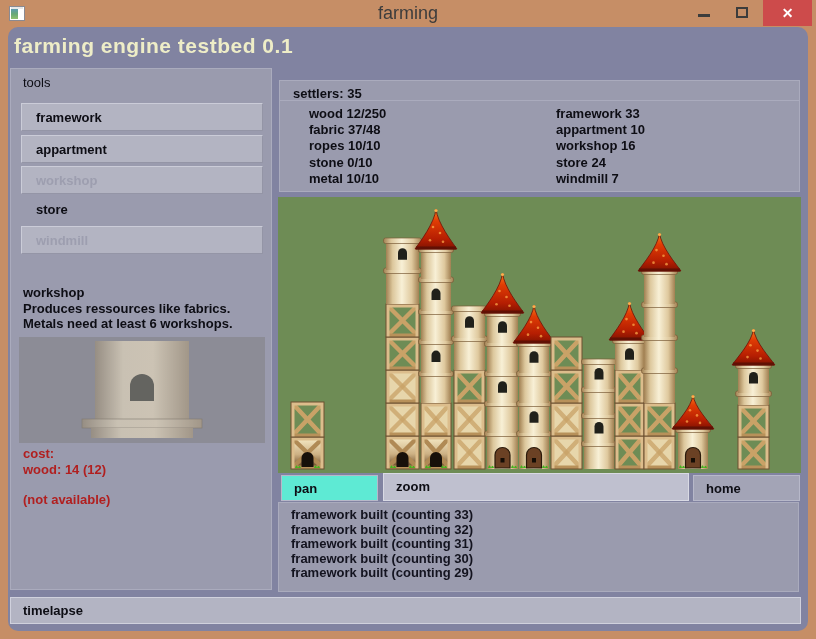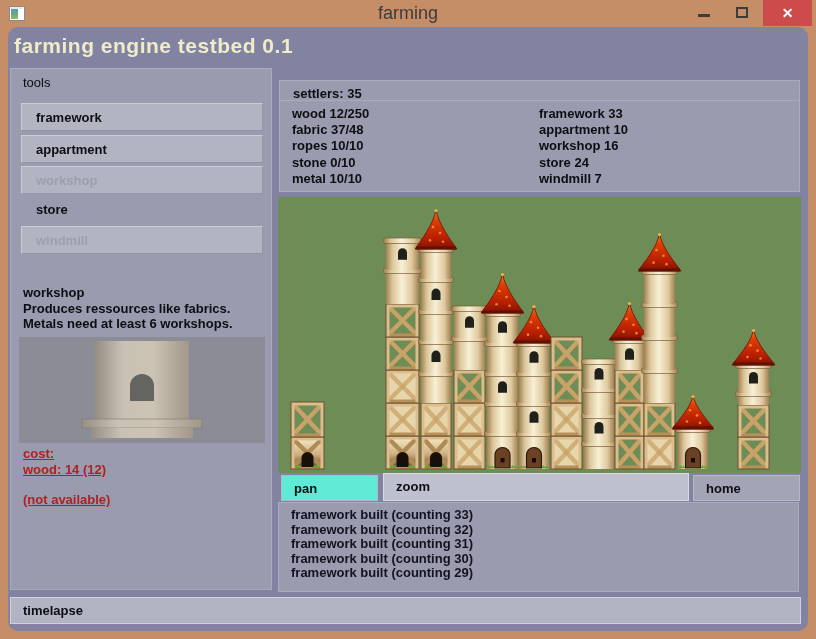--- a/index.html
+++ b/index.html
@@ -32,29 +32,29 @@
   
   .sidebar{left:2px;top:41px;width:262px;height:522px;}
   .tools-label{position:absolute;left:12px;top:6px;font-size:13px;font-weight:normal;color:#0d0d14;}
   .tool-btn{position:absolute;left:10px;width:242px;height:28px;line-height:27px;padding-left:14px;}
   .tool-btn.disabled{color:#9d9eaf;}
   .tool-btn.flat{background:transparent;border-color:transparent;color:#0d0d14;}
   .desc{position:absolute;left:12px;top:216px;width:244px;font-size:13px;font-weight:bold;
     color:#0d0d14;line-height:15.5px;}
   .preview{position:absolute;left:8px;top:268px;width:246px;height:106px;background:#8c8c96;}
   .cost{position:absolute;left:12px;top:377px;font-size:13px;font-weight:bold;color:#b11f1f;
-    line-height:15.5px;text-decoration:underline;}
+    line-height:15.5px;}
   .cost .gap{height:15px;}
   .destroy-btn{position:absolute;left:10px;top:490px;width:242px;height:28px;line-height:27px;
     padding-left:14px;}
   
   .settlers{left:271px;top:41px;width:521px;height:26px;font-size:13px;font-weight:bold;
     color:#0d0d14;line-height:25px;padding-left:13px;margin-top:12px;}
   .resources{left:271px;top:73px;width:521px;height:92px;font-size:13px;font-weight:bold;color:#0d0d14;}
-  .res-col{position:absolute;top:5px;line-height:16.2px;}
+  .res-col{position:absolute;top:5px;line-height:16.2px;margin-left:17px;}
   .res-left{left:12px;}
   .res-right{left:259px;}
   .scene{position:absolute;left:270px;top:170px;width:523px;height:276px;background:#6e8c55;}
   .view-btn{position:absolute;line-height:25px;padding-left:12px;font-size:13px;font-weight:bold;
     color:#0d0d14;box-sizing:border-box;cursor:default;}
   .pan-btn{left:273px;top:448px;width:97px;height:26px;background:#5eead4;border:1px solid #b7b8c9;}
   .zoom-btn{left:375px;top:446px;width:306px;height:28px;background:#bfc0cf;border:1px solid #d9dae4;}
   .home-btn{left:685px;top:448px;width:107px;height:26px;background:#a3a4b6;border:1px solid #b7b8c9;}
   .log{left:270px;top:475px;width:521px;height:90px;font-size:13px;font-weight:bold;color:#13131f;}
   .log-lines{position:absolute;left:12px;top:5px;line-height:14.6px;}

